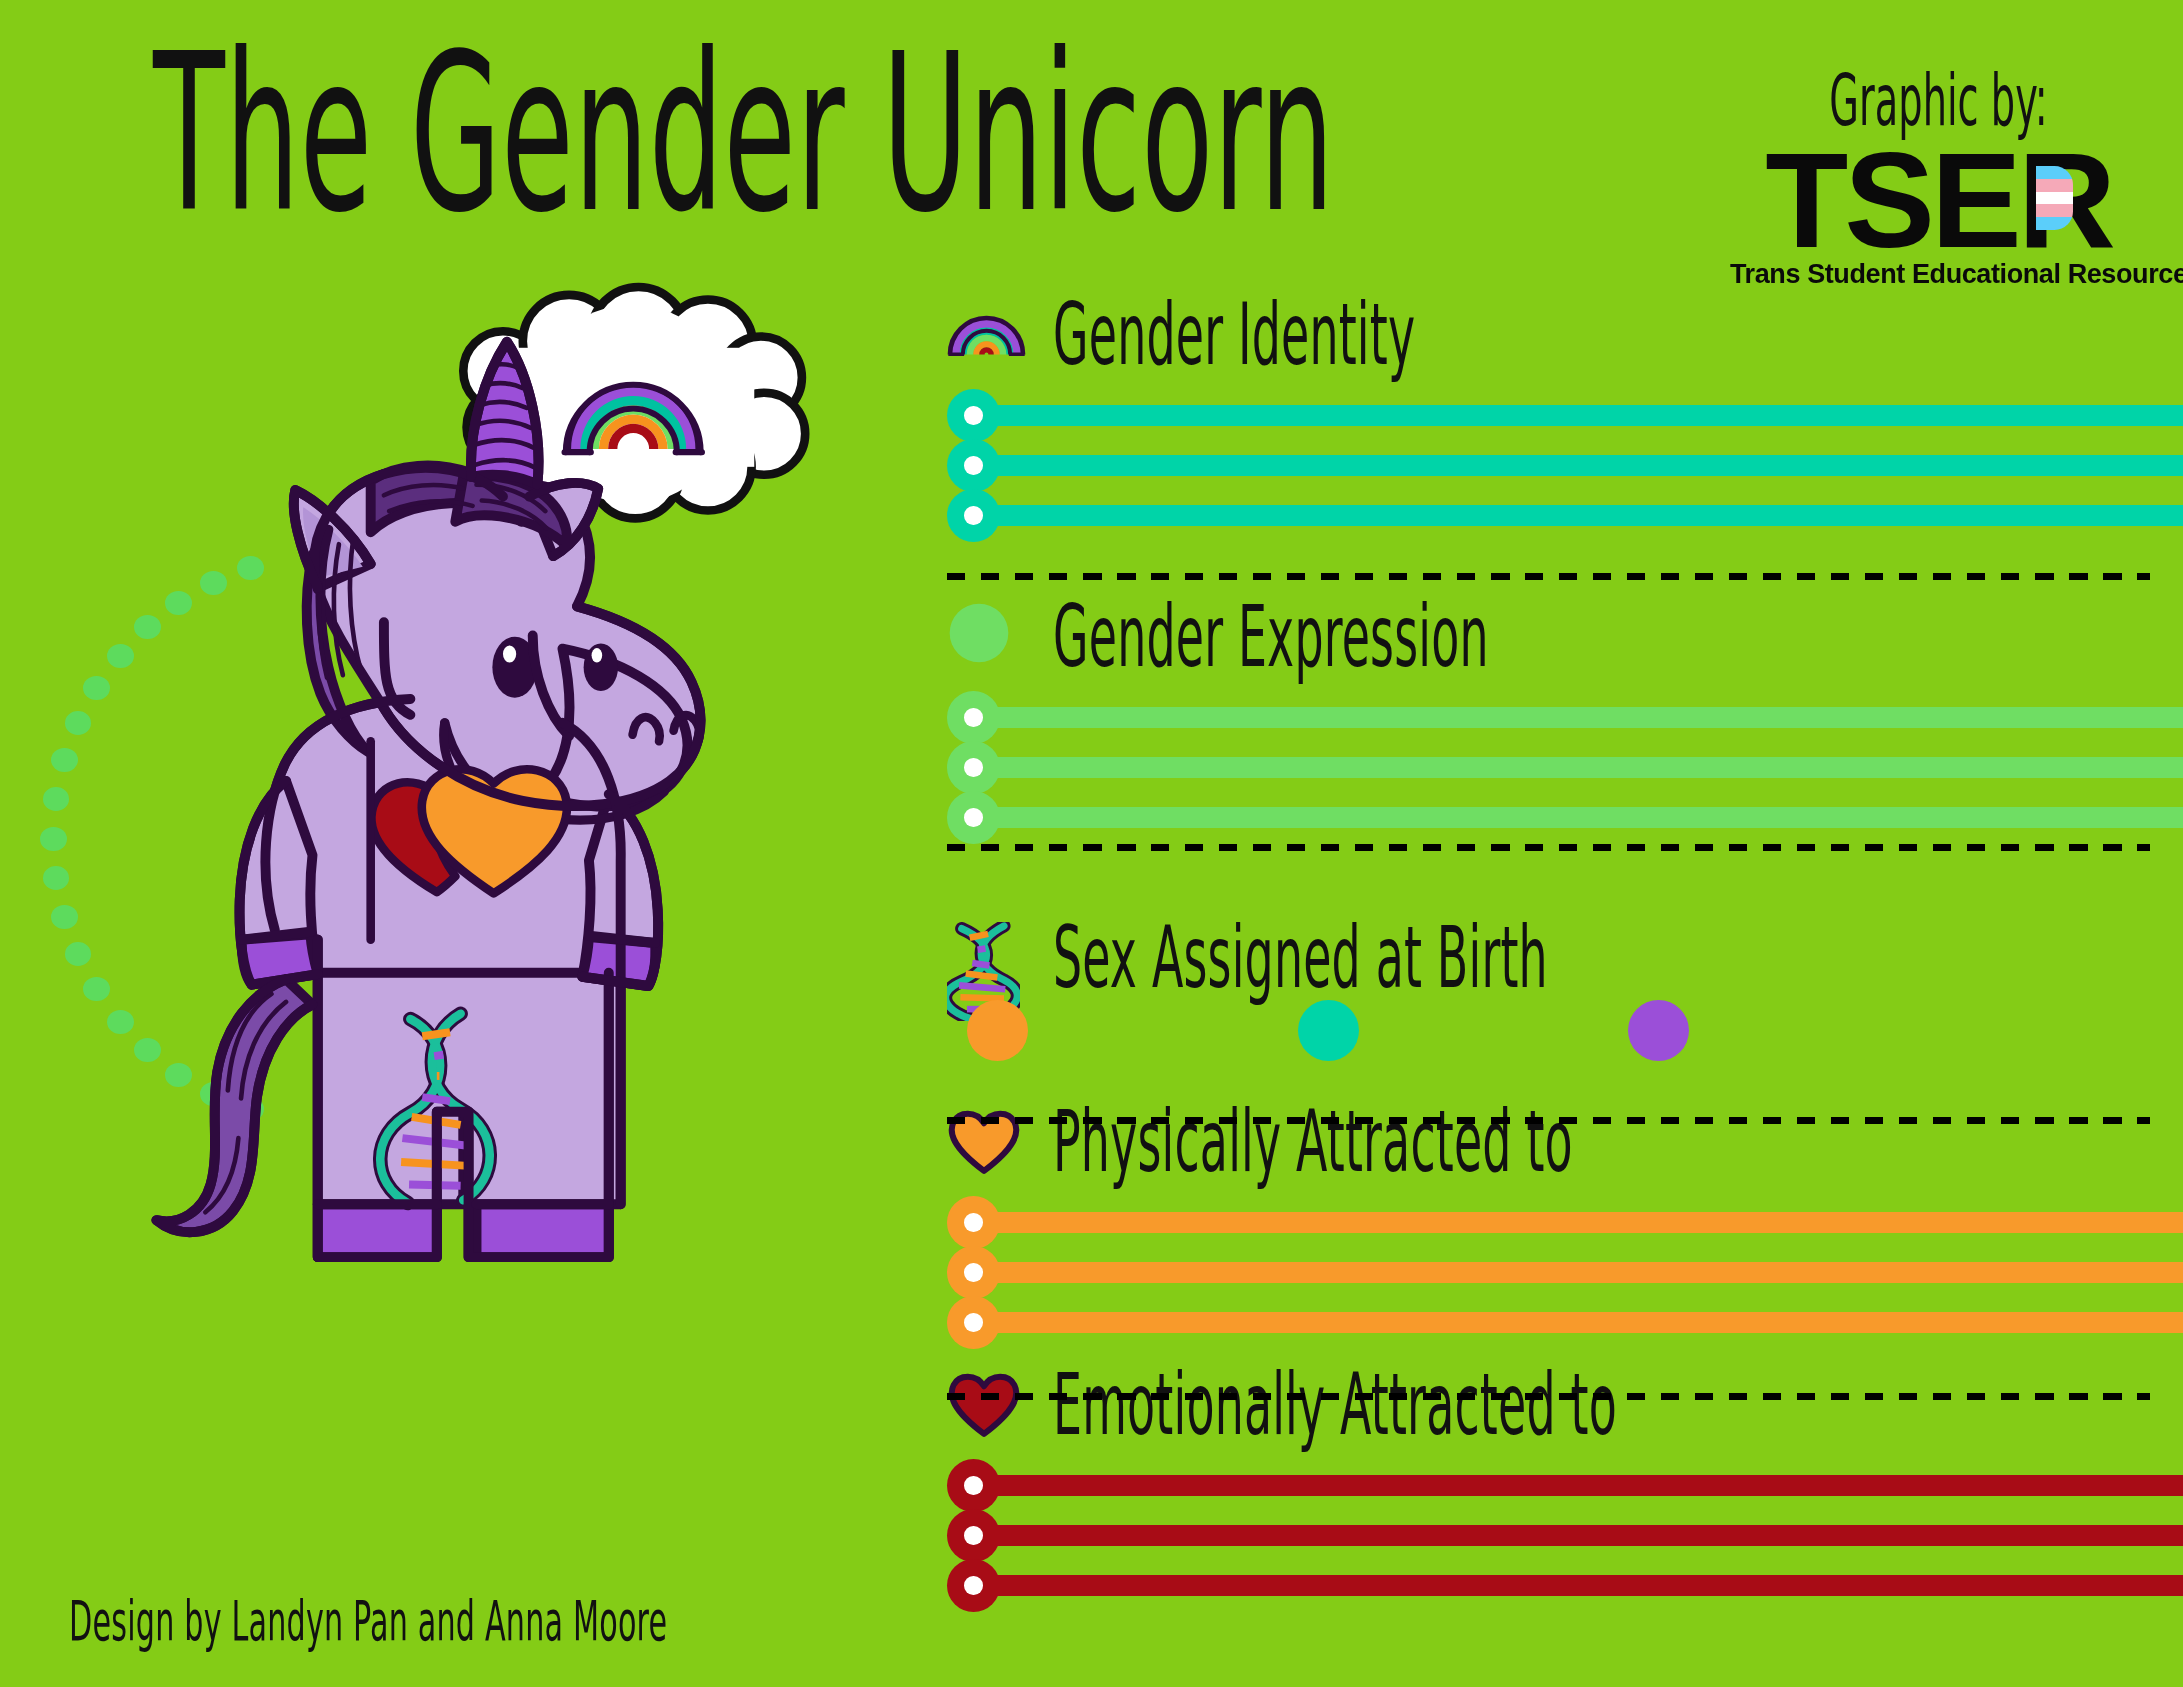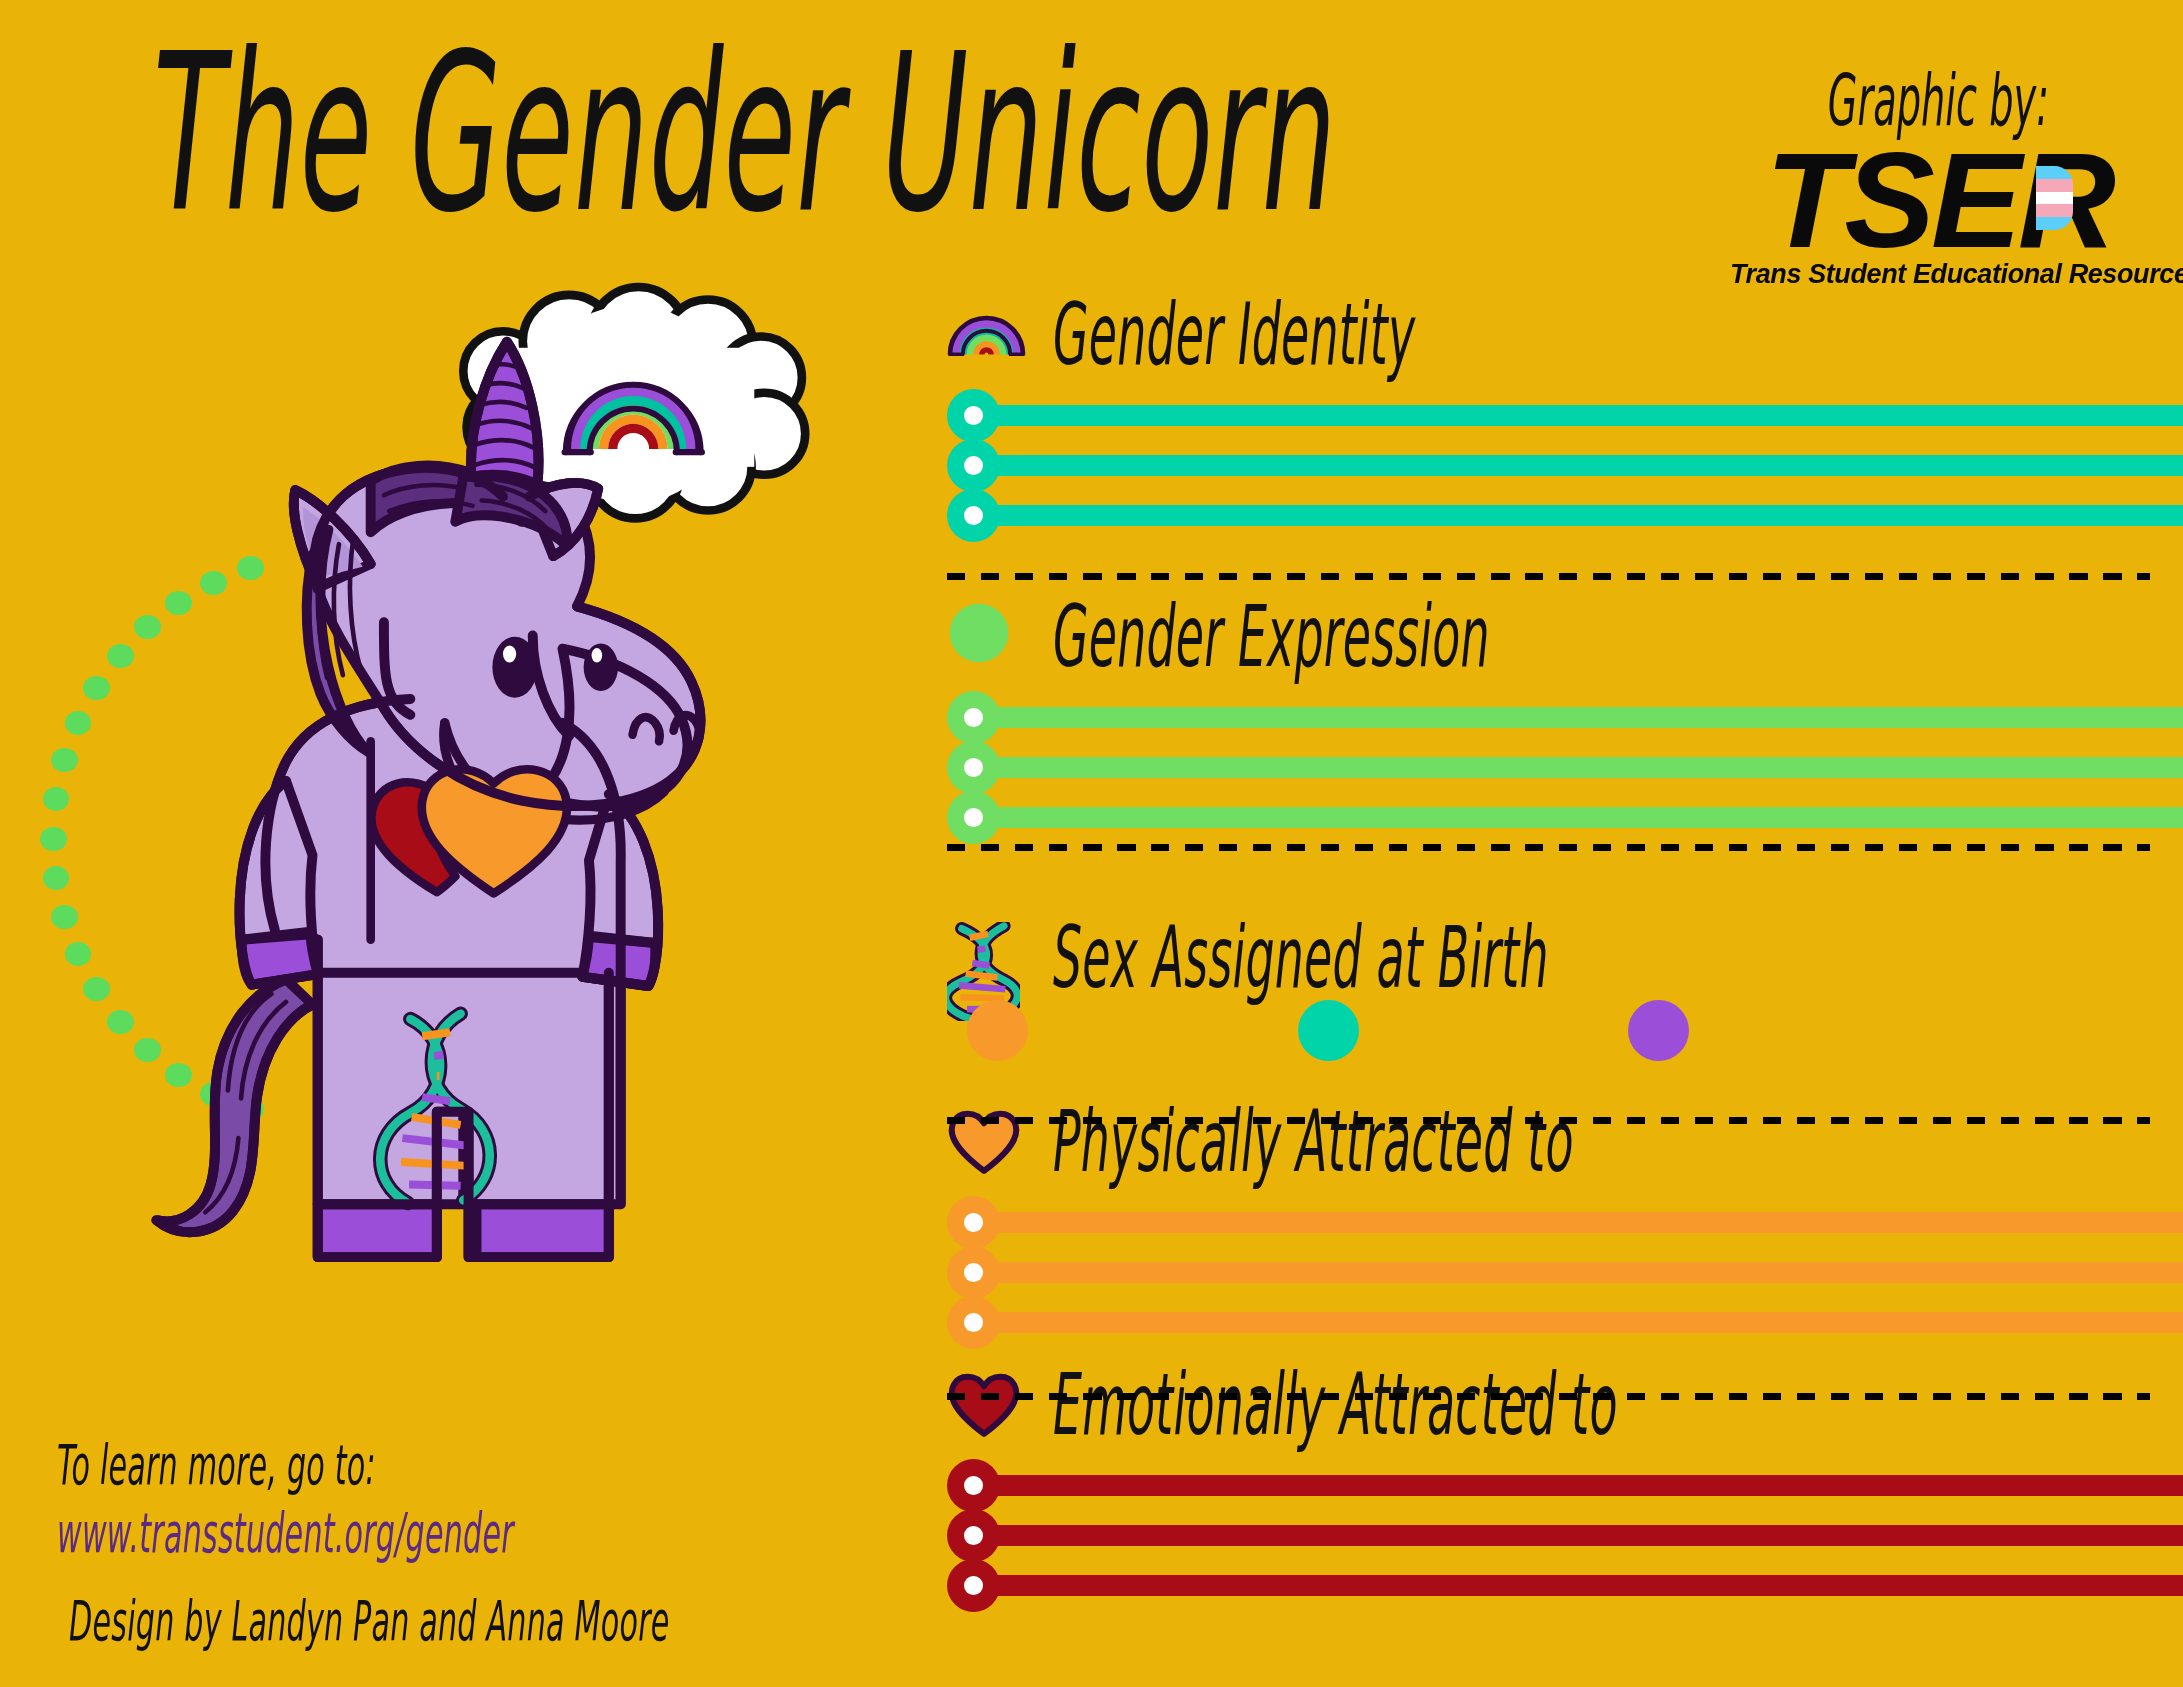--- a/index.html
+++ b/index.html
@@ -1,21 +1,21 @@
 <!DOCTYPE html>
 <html style="font-size:10.6px"><head>
 <meta charset="utf-8">
 <style>
   html,body{margin:0;padding:0;}
   body{
     width:2183px;height:1687px;background:#ffffff;overflow:hidden;
     font-family:"Liberation Sans", sans-serif;
     -webkit-font-smoothing:antialiased;
   }
-  #page{position:relative;width:2183px;height:1687px;background:#eab308;font-style:italic;}
+  #page{position:relative;width:2183px;height:1687px;background:#84cc16;}
 
   
   .hand{
     font-family:"DejaVu Sans Condensed","Liberation Sans Narrow","Liberation Sans",sans-serif;
     transform:scaleX(.60);
     transform-origin:left center;
     white-space:nowrap;
     color:#111;
     letter-spacing:0.3px;
   }
@@ -425,20 +425,16 @@
             <span class="shaft" style="width:1257px;background:#A80C16"></span>
           </div>
         </div>
       </div>
       <div class="divider" style="top: 573px;"></div>
       <div class="divider" style="top: 844px;"></div>
       <div class="divider" style="top: 1117px;"></div>
       <div class="divider" style="top: 1393px;"></div>
     </div>
 
-  <div id="footer">
-    <div class="foot-line hand">To learn more, go to:</div>
-    <div class="foot-line hand url">www.transstudent.org/gender</div>
-  </div>
   <div id="credit" class="hand">Design by Landyn Pan and Anna Moore</div>
 
 </div>
 
 
 </body></html>

